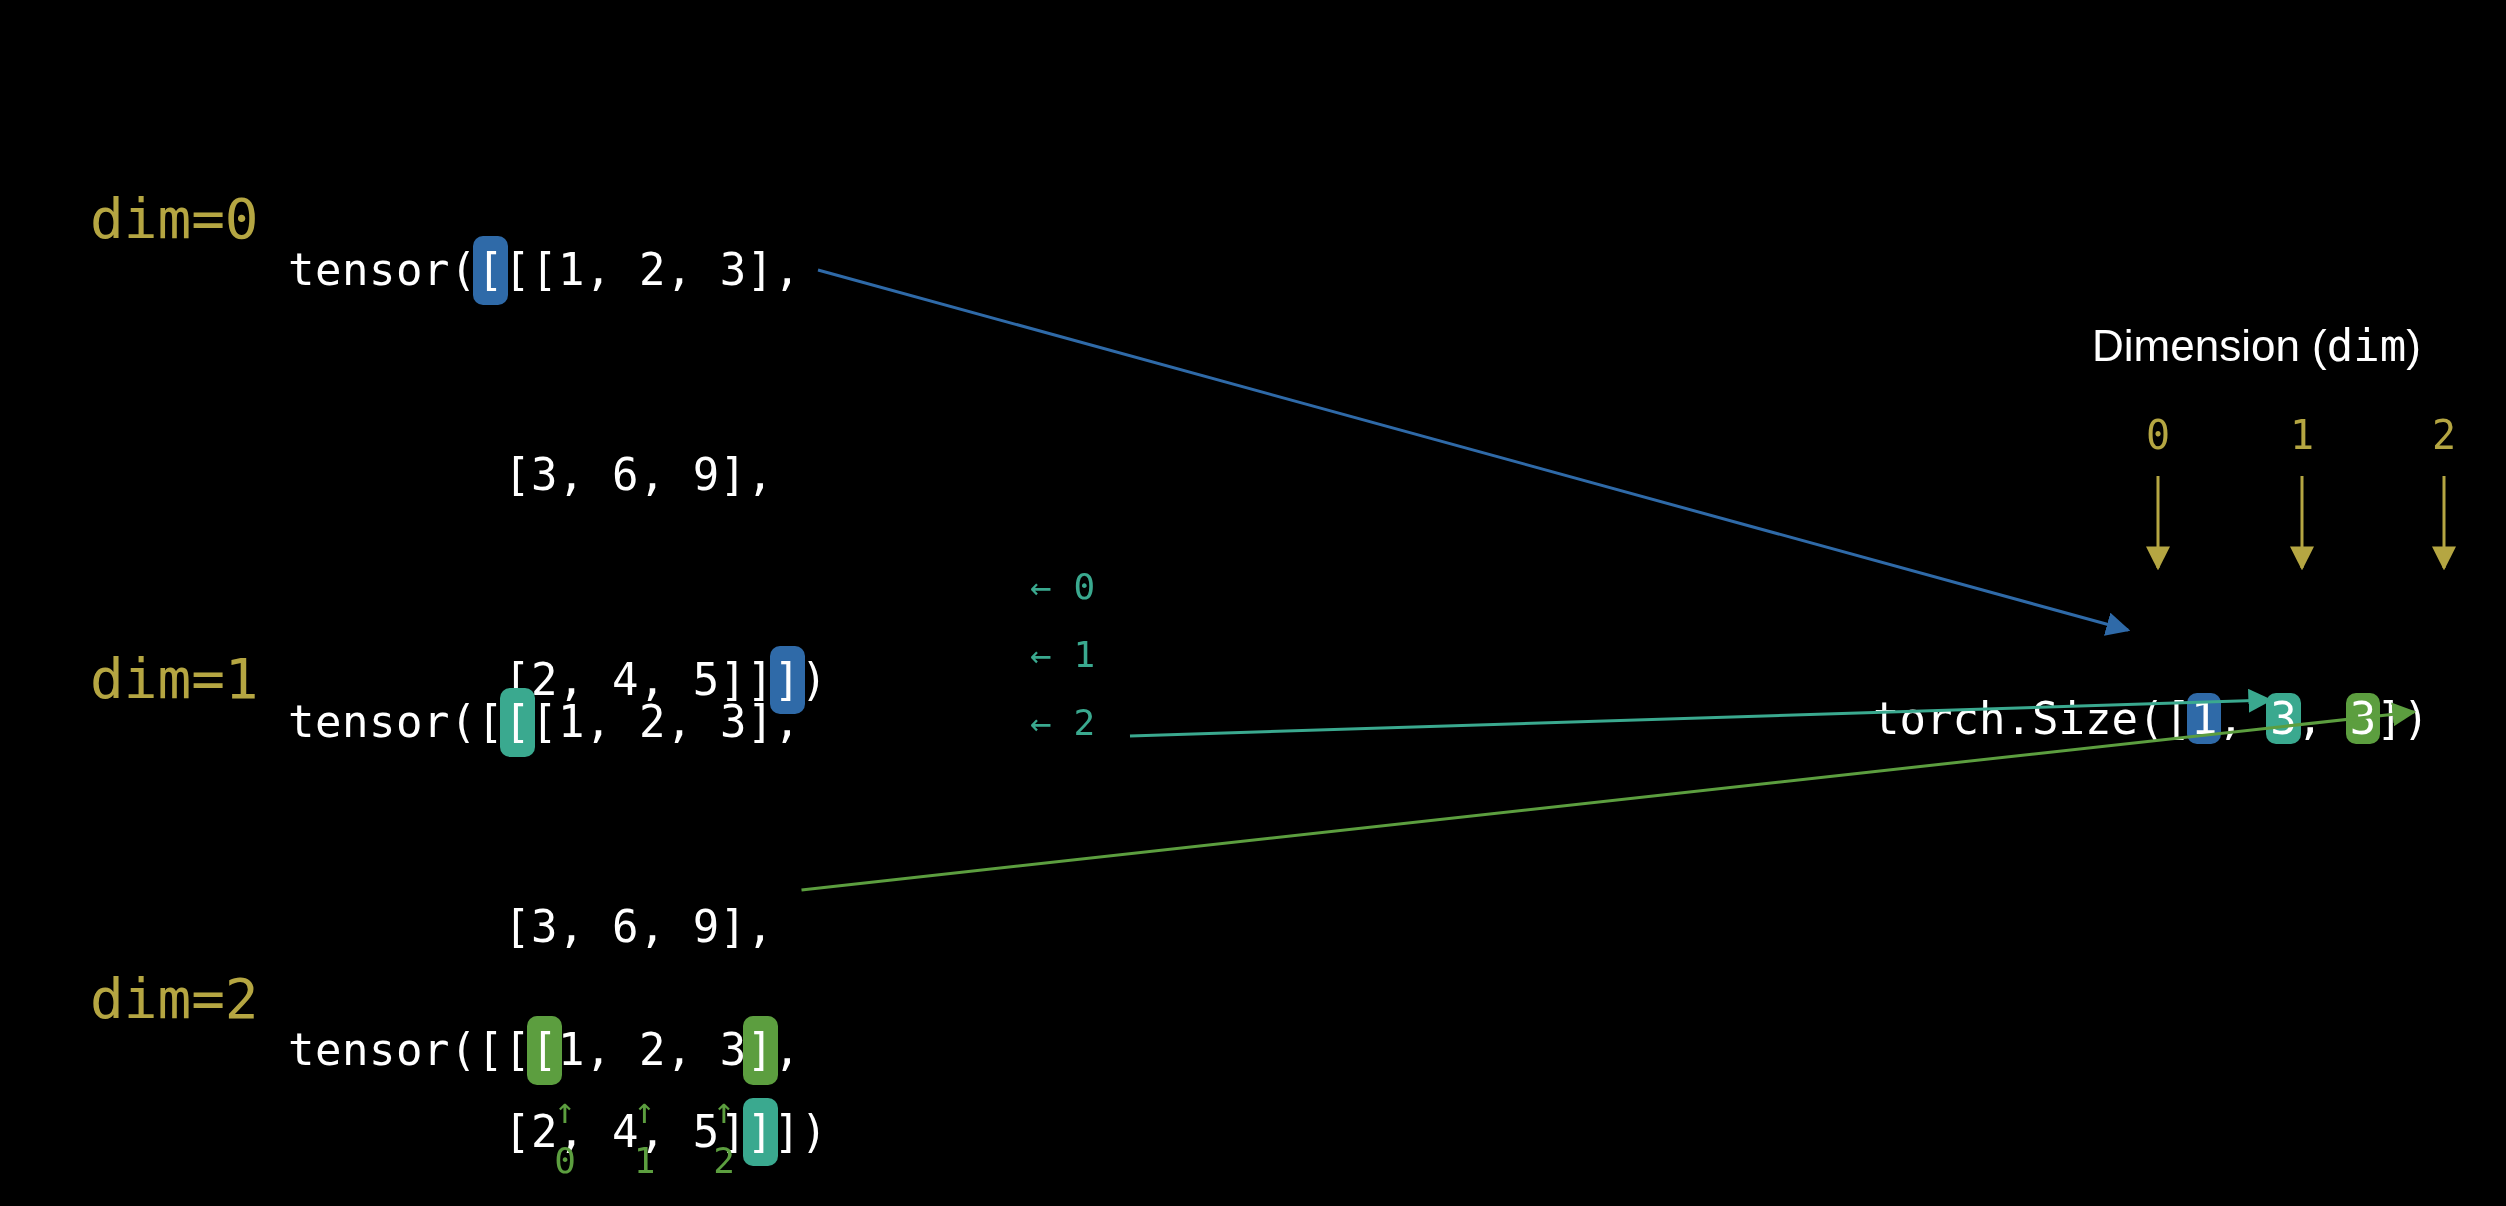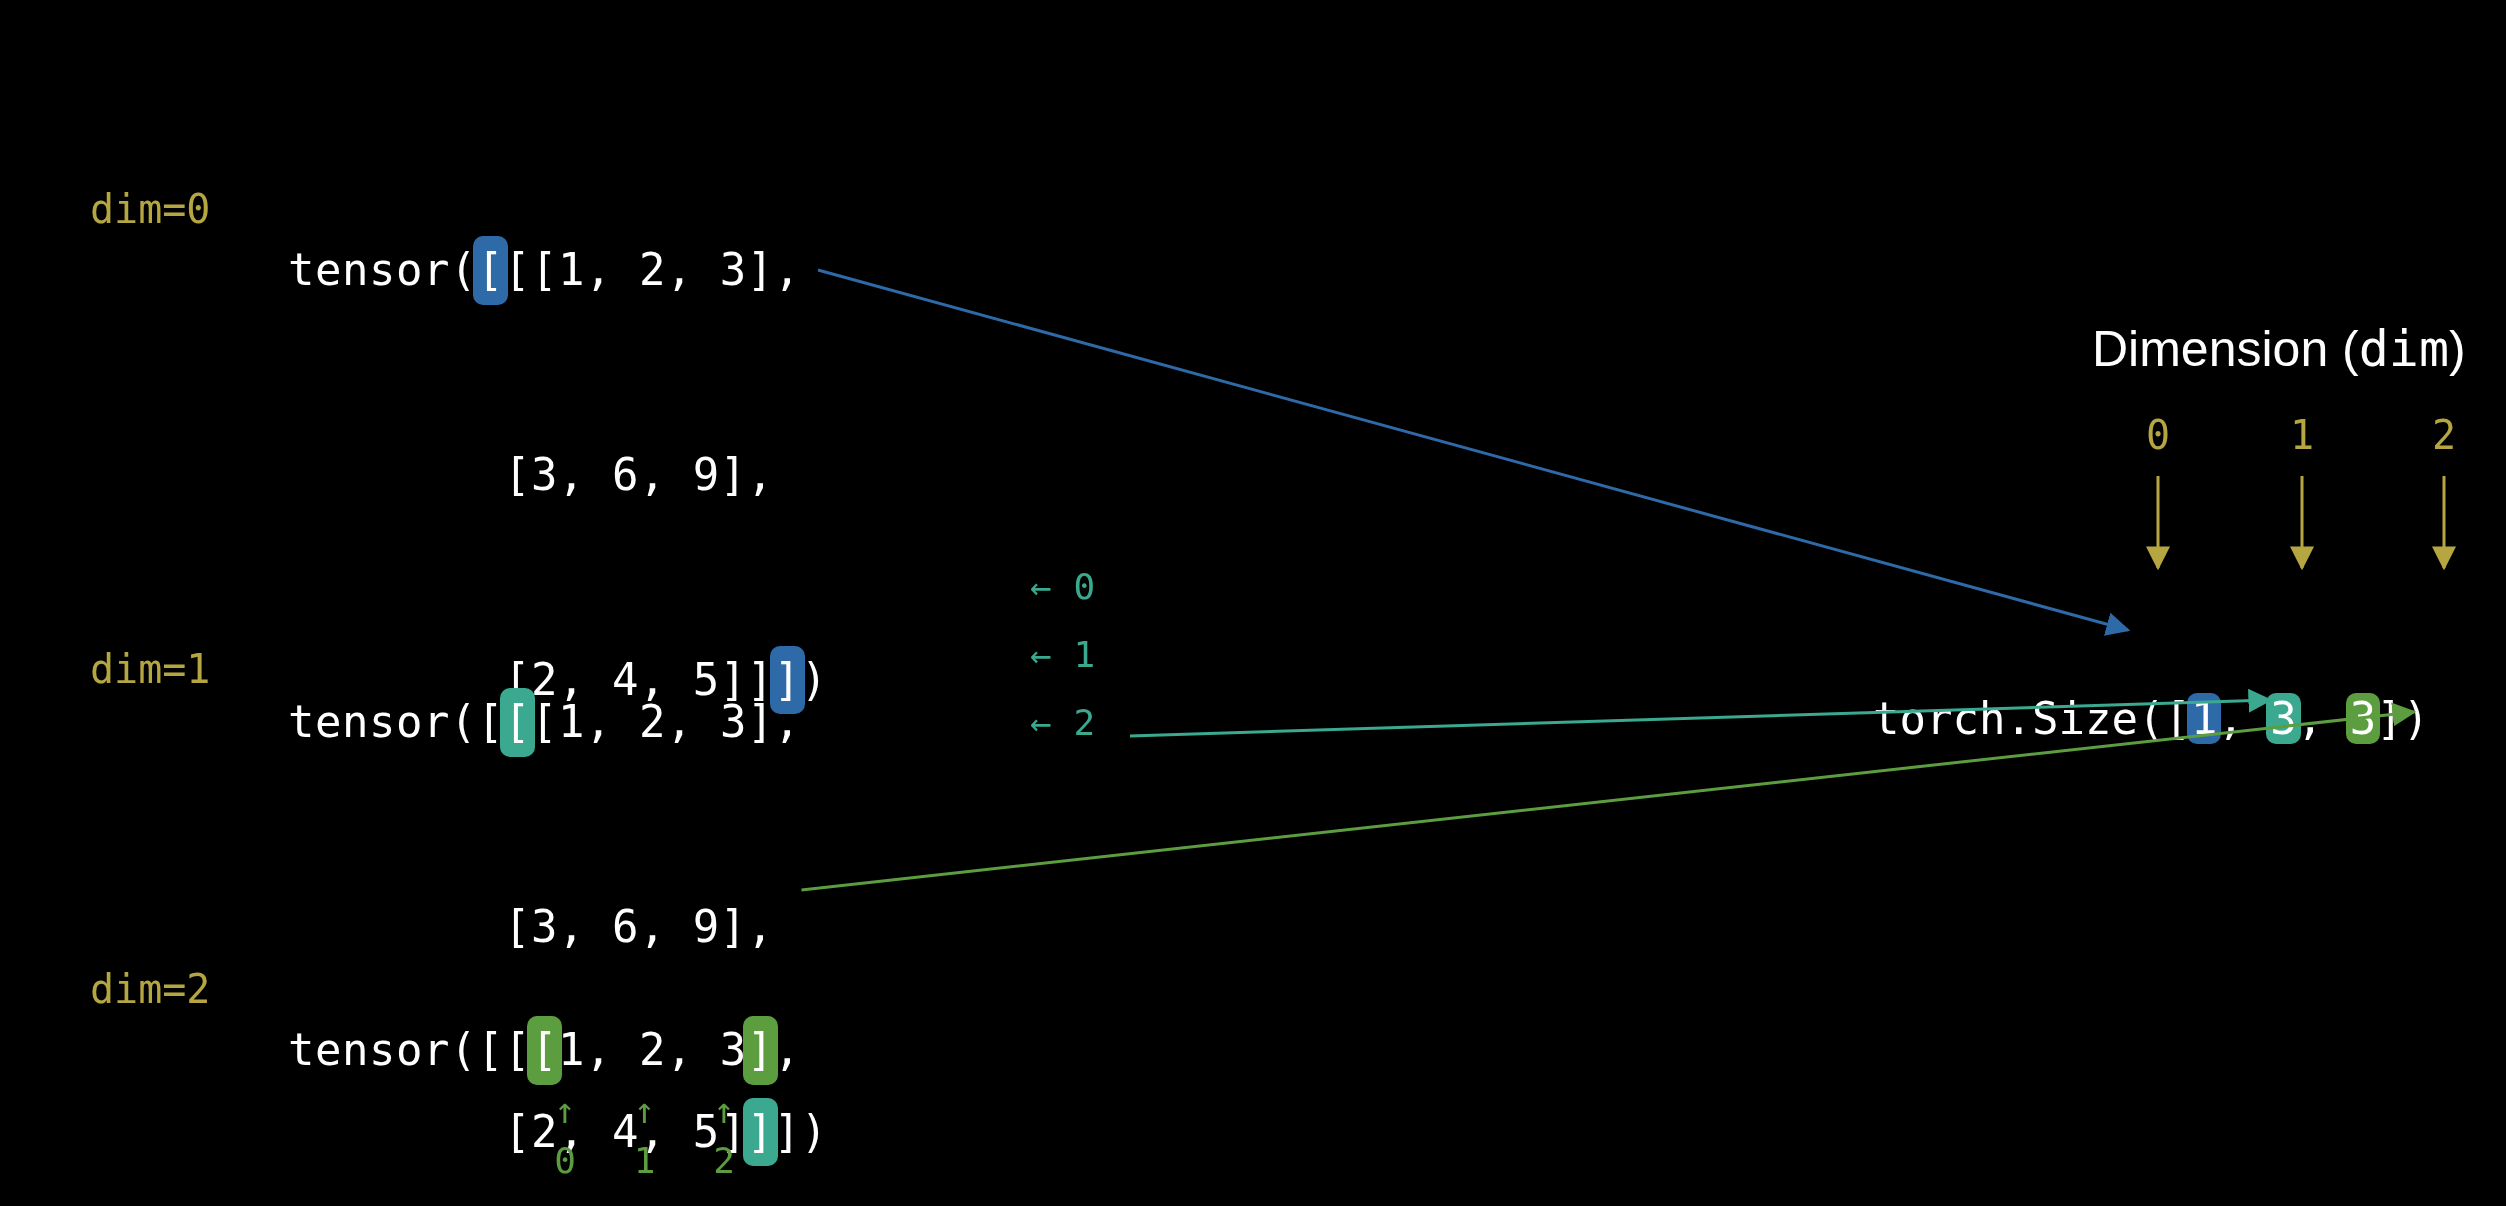--- a/index.html
+++ b/index.html
@@ -9,21 +9,21 @@
     height: 1206px;
     position: relative;
     font-family: ui-monospace, 'SF Mono', Menlo, Monaco, Consolas, monospace;
     color: #fff;
     overflow: hidden;
   }
   .mono { font-family: ui-monospace, 'SF Mono', Menlo, Monaco, Consolas, monospace; }
   .dim-label {
     position: absolute;
     color: #b5a642;
-    font-size: 40px;
+    font-size: 56px;
   }
   .tensor-block {
     position: absolute;
     font-size: 44px;
     line-height: 1.55;
     white-space: pre;
     letter-spacing: 0.5px;
   }
   .tensor-block .line { display: block; }
   .hl {
@@ -44,21 +44,21 @@
   }
   .col-anno {
     position: absolute;
     color: #5c9e3f;
     font-size: 36px;
     text-align: center;
   }
   .dim-title {
     position: absolute;
     color: #fff;
-    font-size: 50px;
+    font-size: 44px;
     font-family: -apple-system, 'SF Pro Display', 'Helvetica Neue', Arial, sans-serif;
     font-weight: 400;
   }
   .dim-title .paren { font-family: ui-monospace, 'SF Mono', Menlo, Monaco, Consolas, monospace; }
   .dim-row-numbers {
     position: absolute;
     color: #b5a642;
     font-size: 40px;
   }
   .dim-row-numbers span { position: absolute; }

